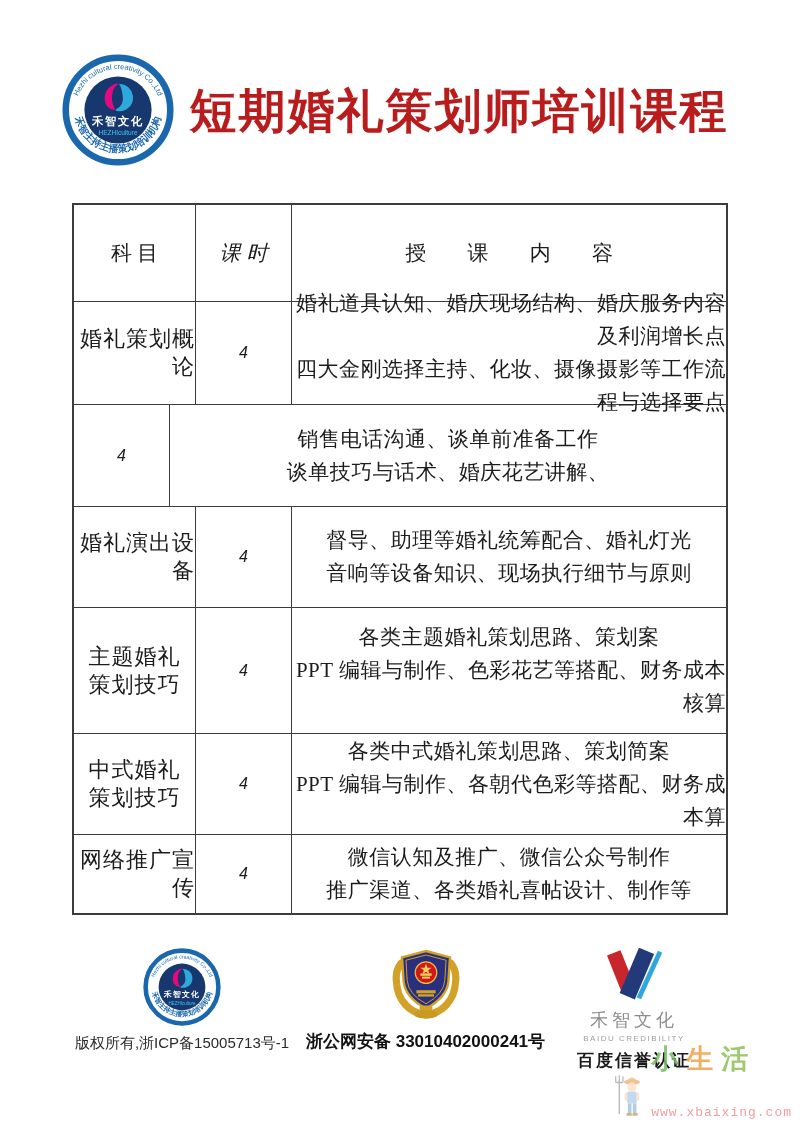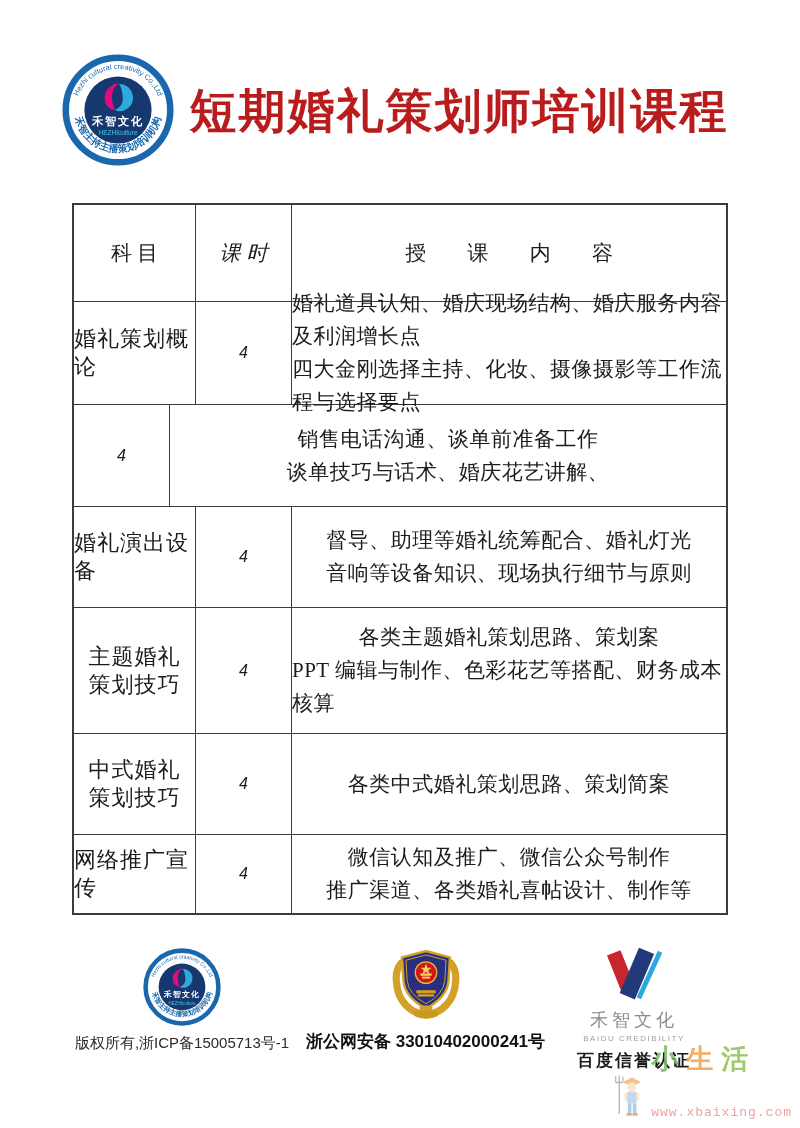--- a/index.html
+++ b/index.html
@@ -22,21 +22,21 @@
   .trow:last-child{border-bottom:none;}
   .trow:nth-child(1){height:97px;}
   .trow:nth-child(2){height:103px;}
   .trow:nth-child(3){height:102px;}
   .trow:nth-child(4){height:101px;}
   .trow:nth-child(5){height:126px;}
   .trow:nth-child(6){height:101px;}
   .trow:nth-child(7){height:78px;}
   .cell{
     box-sizing:border-box;display:flex;flex-direction:column;
-    justify-content:center;align-items:center;text-align:left;
+    justify-content:center;align-items:center;text-align:right;
   }
   .c-subject{width:122px;border-right:1px solid #3c3c3c;font-size:22px;letter-spacing:1px;}
   .c-hours{width:96px;border-right:1px solid #3c3c3c;font-size:16px;font-family:"Liberation Sans","DejaVu Sans",sans-serif;font-style:italic;}
   .c-content{flex:1;font-size:21px;line-height:33px;letter-spacing:0.5px;}
   .thead .cell{font-size:21px;font-weight:400;}
   .thead .c-subject,.thead .c-hours{letter-spacing:0;}
   .thead .c-content{letter-spacing:18px;text-indent:18px;line-height:normal;}
   .subject-line{line-height:28px;}
   
   .f-col{position:absolute;display:flex;flex-direction:column;align-items:center;
@@ -135,20 +135,21 @@
   </div>
 
   <div class="trow">
     <div class="cell c-subject">
       <div class="subject-line">中式婚礼</div>
       <div class="subject-line">策划技巧</div>
     </div>
     <div class="cell c-hours">4</div>
     <div class="cell c-content">
       <div>各类中式婚礼策划思路、策划简案</div>
+      <div>PPT 编辑与制作、各朝代色彩等搭配、财务成本算</div>
     </div>
   </div>
 
   <div class="trow">
     <div class="cell c-subject">
       <div class="subject-line">网络推广宣传</div>
       <div class="subject-line"></div>
     </div>
     <div class="cell c-hours">4</div>
     <div class="cell c-content">

